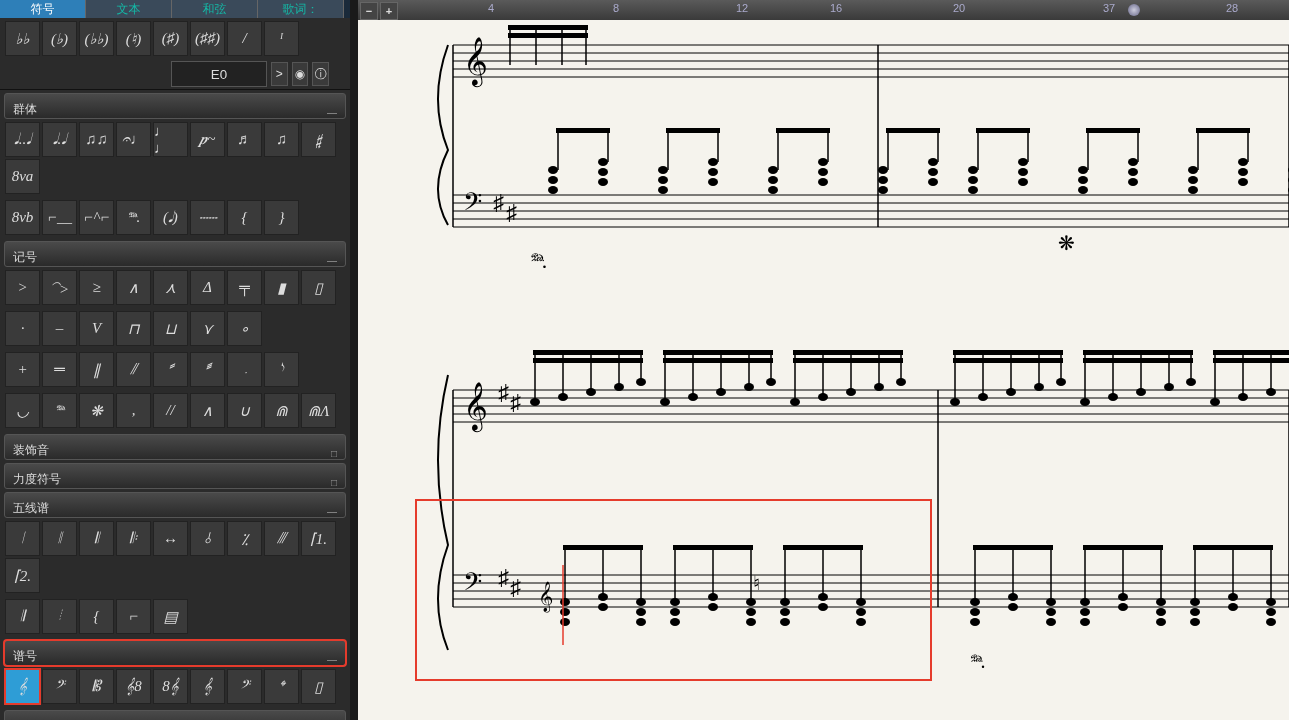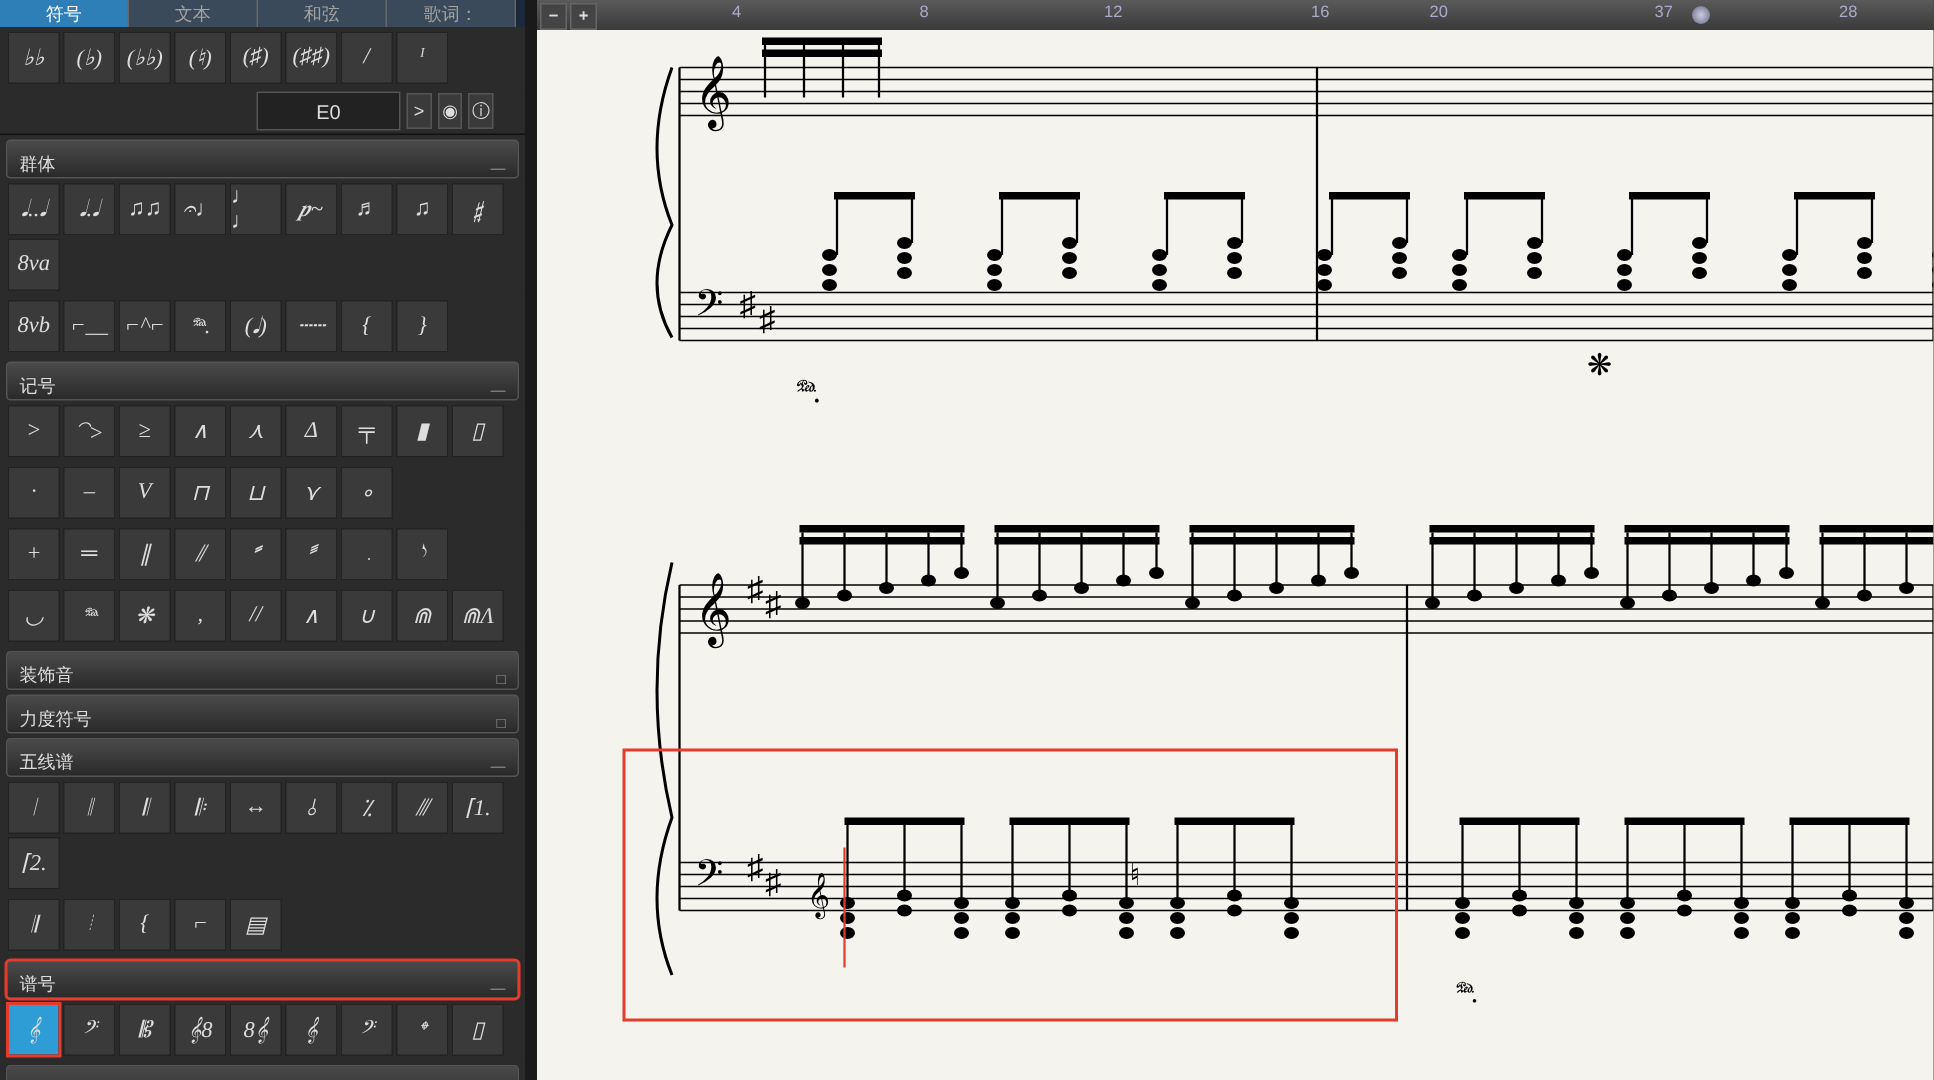--- a/index.html
+++ b/index.html
@@ -1,20 +1,20 @@
 <!DOCTYPE html>
 <html><head>
 <meta charset="utf-8">
 <style>
 html,body{margin:0;padding:0;width:1289px;height:720px;background:#1a1a1a;font-family:Arial,"Microsoft YaHei",sans-serif;font-size:12px;color:#ddd;overflow:hidden}
 .sidebar{position:absolute;left:0;top:0;width:350px;height:720px;background:#2b2b2b}
 .tabs{display:flex;height:18px;background:#1a2a3a}
 .tab{flex:0 0 auto;width:85px;text-align:center;line-height:18px;border-right:1px solid #666;cursor:pointer}
 .tab.active{background:#2e7fb8;color:#fff}
-.tab.inactive{background:#3a4a5a;color:#a3a3a3}
+.tab.inactive{background:#3a4a5a;color:#14b8a6}
 .hdr-row{display:flex;align-items:center;height:26px;background:#2b2b2b;border-bottom:1px solid #111;padding:2px 21px}
 .tool-grid{display:flex;flex-wrap:wrap;padding:2px 4px;background:#2b2b2b}
 .tool-btn{width:33px;height:33px;background:#3a3a3a;margin:1px;display:flex;align-items:center;justify-content:center;color:#ddd;font-size:15px;font-style:italic;font-family:"Times New Roman",serif;cursor:pointer;border:1px solid #222}
 .tool-btn.sel{background:#2e9dd6}
 .txt-field{width:90px;height:22px;background:#222;border:1px solid #555;color:#ddd;text-align:center;margin-left:150px}
 .mini-btn{width:22px;height:22px;background:#3a3a3a;margin-left:4px;display:flex;align-items:center;justify-content:center;border:1px solid #555;cursor:pointer}
 .section-hdr{height:24px;background:linear-gradient(#4a4a4a,#2a2a2a);border:1px solid #555;border-radius:3px;margin:3px 4px 0 4px;display:flex;align-items:flex-end;padding:0 8px;cursor:pointer;position:relative}
 .section-hdr .collapse{position:absolute;right:8px;font-size:10px;color:#999}
 .red-outline{outline:2px solid #e53b2c;outline-offset:-1px}
 .workarea{position:absolute;left:358px;top:0;width:931px;height:720px;background:#3a3a3a}
@@ -206,21 +206,21 @@
 
 <div class="workarea">
   <div class="ruler">
     <div class="zoom-btns">
       <div class="zoom-btn">−</div>
       <div class="zoom-btn">+</div>
     </div>
     <span class="ruler-num" style="left:130px">4</span>
     <span class="ruler-num" style="left:255px">8</span>
     <span class="ruler-num" style="left:378px">12</span>
-    <span class="ruler-num" style="left:516px">16</span>
+    <span class="ruler-num" style="left:472px">16</span>
     <span class="ruler-num" style="left:595px">20</span>
     <span class="ruler-num" style="left:745px">37</span>
     <span class="ruler-num" style="left:868px">28</span>
     <div class="ruler-handle" style="left:770px"></div>
   </div>
 
   <div class="score">
     <svg width="931" height="700">
 
       <g>

